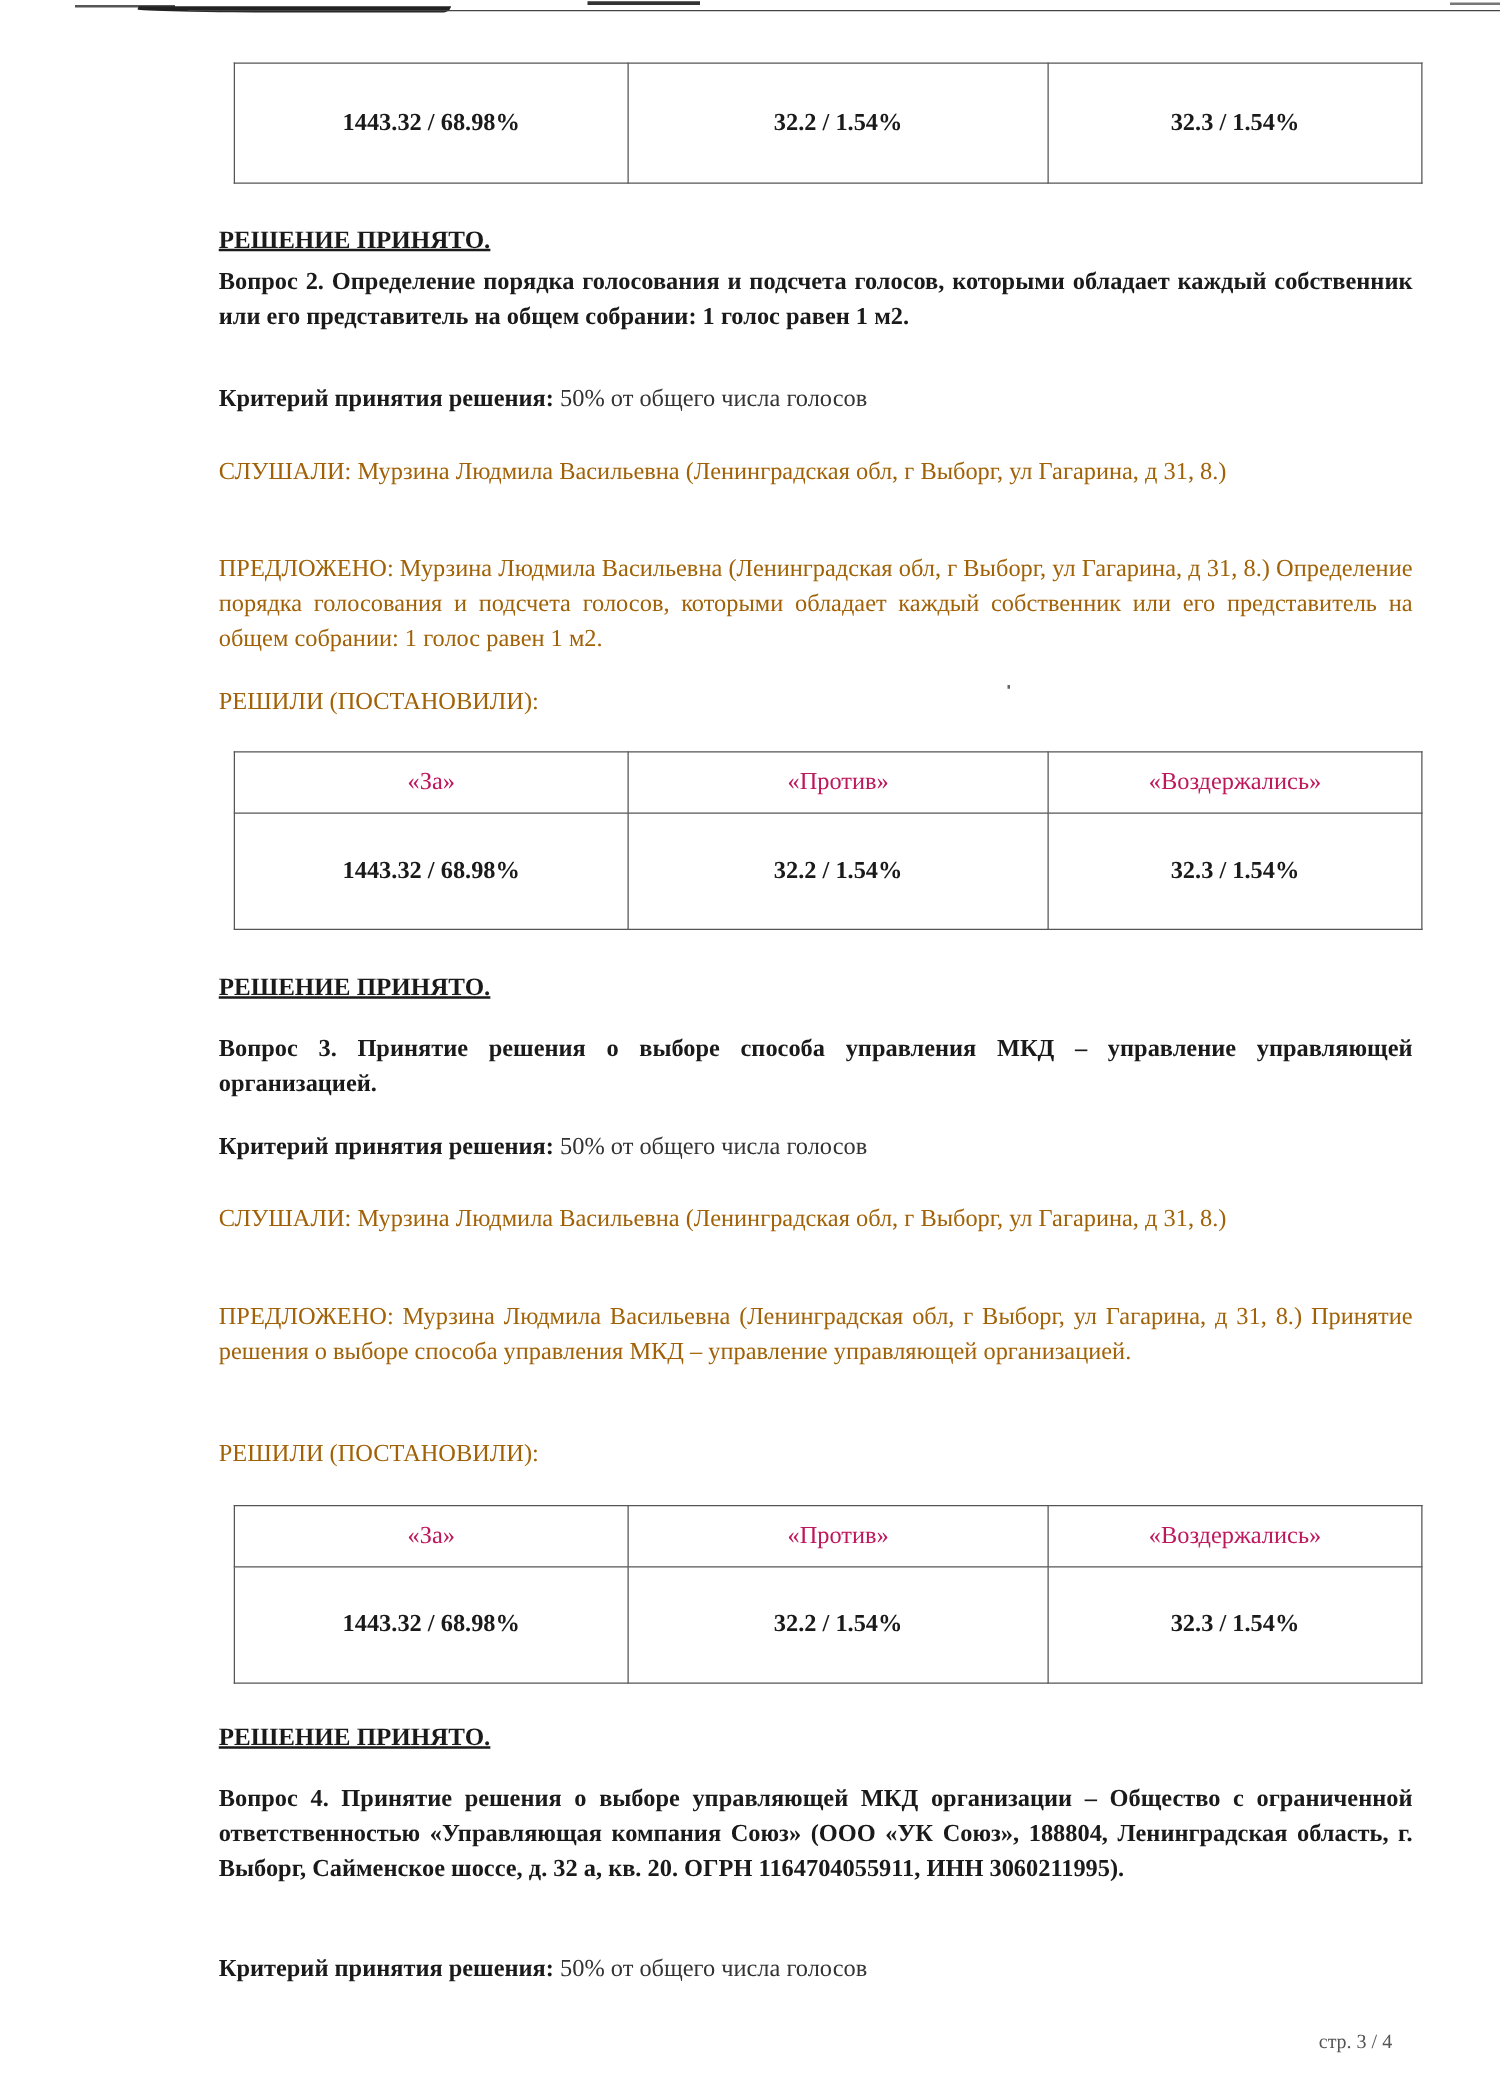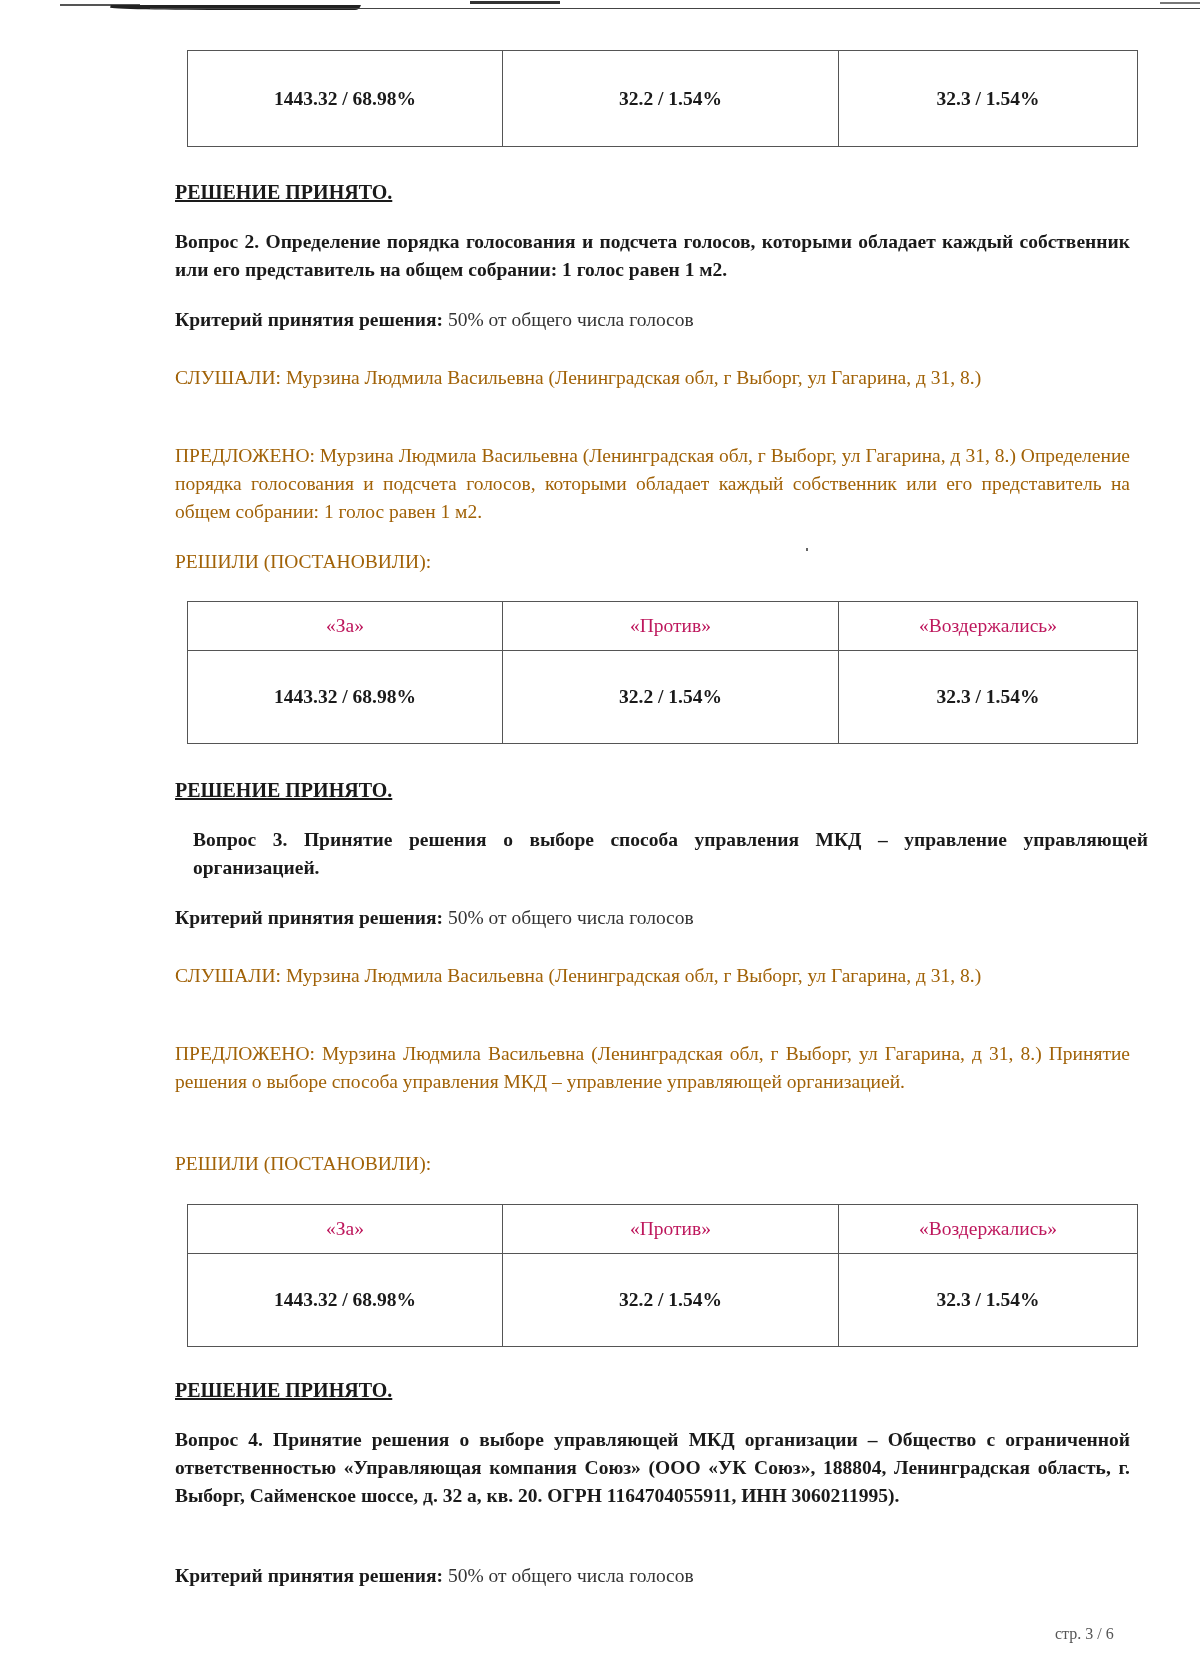--- a/index.html
+++ b/index.html
@@ -53,21 +53,21 @@
   <tbody>
       <tr class="vals">
     <td class="c1" style="height:93px">1443.32 / 68.98%</td>
     <td class="c2">32.2 / 1.54%</td>
     <td class="c3">32.3 / 1.54%</td>
   </tr>
 </tbody>
   </table>
 <div class="para heading" style="top:178px;">РЕШЕНИЕ ПРИНЯТО.</div>
 
-<div class="para bold" style="top:228px;">Вопрос 2. Определение порядка голосования и подсчета голосов, которыми обладает каждый собственник или его представитель на общем собрании: 1 голос равен 1 м2.</div>
+<div class="para bold" style="top:212px;">Вопрос 2. Определение порядка голосования и подсчета голосов, которыми обладает каждый собственник или его представитель на общем собрании: 1 голос равен 1 м2.</div>
 <div class="para" style="top:306px;">
   <span class="bold">Критерий принятия решения:</span><span style="color:#333"> 50% от общего числа голосов</span>
 </div>
 <div class="para plain" style="top:364px;">СЛУШАЛИ: Мурзина Людмила Васильевна (Ленинградская обл, г Выборг, ул Гагарина, д 31, 8.)</div>
 <div class="para plain" style="top:442px;">ПРЕДЛОЖЕНО: Мурзина Людмила Васильевна (Ленинградская обл, г Выборг, ул Гагарина, д 31, 8.) Определение порядка голосования и подсчета голосов, которыми обладает каждый собственник или его представитель на общем собрании: 1 голос равен 1 м2.</div>
 <div class="para plain" style="top:548px;">РЕШИЛИ (ПОСТАНОВИЛИ):</div>
 <div class="dot"></div>
 
 <table class="votes" style="top:601px;">
   <tbody>
@@ -78,21 +78,21 @@
   </tr>
   <tr class="vals">
     <td class="c1">1443.32 / 68.98%</td>
     <td class="c2">32.2 / 1.54%</td>
     <td class="c3">32.3 / 1.54%</td>
   </tr>
 </tbody>
   </table>
 <div class="para heading" style="top:776px;">РЕШЕНИЕ ПРИНЯТО.</div>
 
-<div class="para bold" style="top:826px;margin-left:18px;">Вопрос 3. Принятие решения о выборе способа управления МКД – управление управляющей организацией.</div>
+<div class="para bold" style="top:826px;">Вопрос 3. Принятие решения о выборе способа управления МКД – управление управляющей организацией.</div>
 <div class="para" style="top:904px;">
   <span class="bold">Критерий принятия решения:</span><span style="color:#333"> 50% от общего числа голосов</span>
 </div>
 <div class="para plain" style="top:962px;">СЛУШАЛИ: Мурзина Людмила Васильевна (Ленинградская обл, г Выборг, ул Гагарина, д 31, 8.)</div>
 <div class="para plain" style="top:1040px;">ПРЕДЛОЖЕНО: Мурзина Людмила Васильевна (Ленинградская обл, г Выборг, ул Гагарина, д 31, 8.) Принятие решения о выборе способа управления МКД – управление управляющей организацией.</div>
 <div class="para plain" style="top:1150px;">РЕШИЛИ (ПОСТАНОВИЛИ):</div>
 
 <table class="votes" style="top:1204px;">
   <tbody>
       <tr class="head">
@@ -107,13 +107,13 @@
   </tr>
 </tbody>
   </table>
 <div class="para heading" style="top:1376px;">РЕШЕНИЕ ПРИНЯТО.</div>
 
 <div class="para bold" style="top:1426px;">Вопрос 4. Принятие решения о выборе управляющей МКД организации – Общество с ограниченной ответственностью «Управляющая компания Союз» (ООО «УК Союз», 188804, Ленинградская область, г. Выборг, Сайменское шоссе, д. 32 а, кв. 20. ОГРН 1164704055911, ИНН 3060211995).</div>
 <div class="para" style="top:1562px;">
   <span class="bold">Критерий принятия решения:</span><span style="color:#333"> 50% от общего числа голосов</span>
 </div>
 
-<div class="page-num">стр. 3 / 6</div>
+<div class="page-num">стр. 3 / 4</div>
 
 </body></html>

